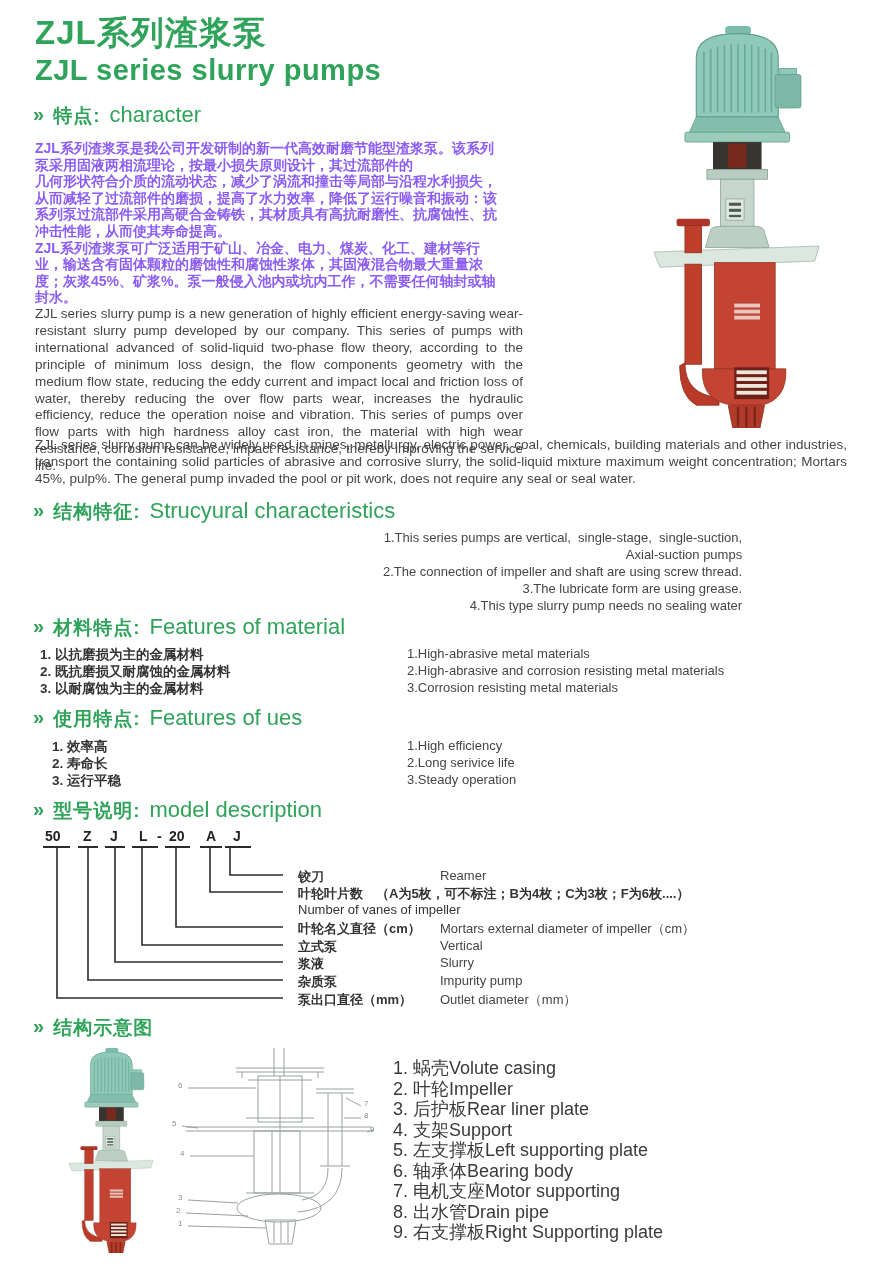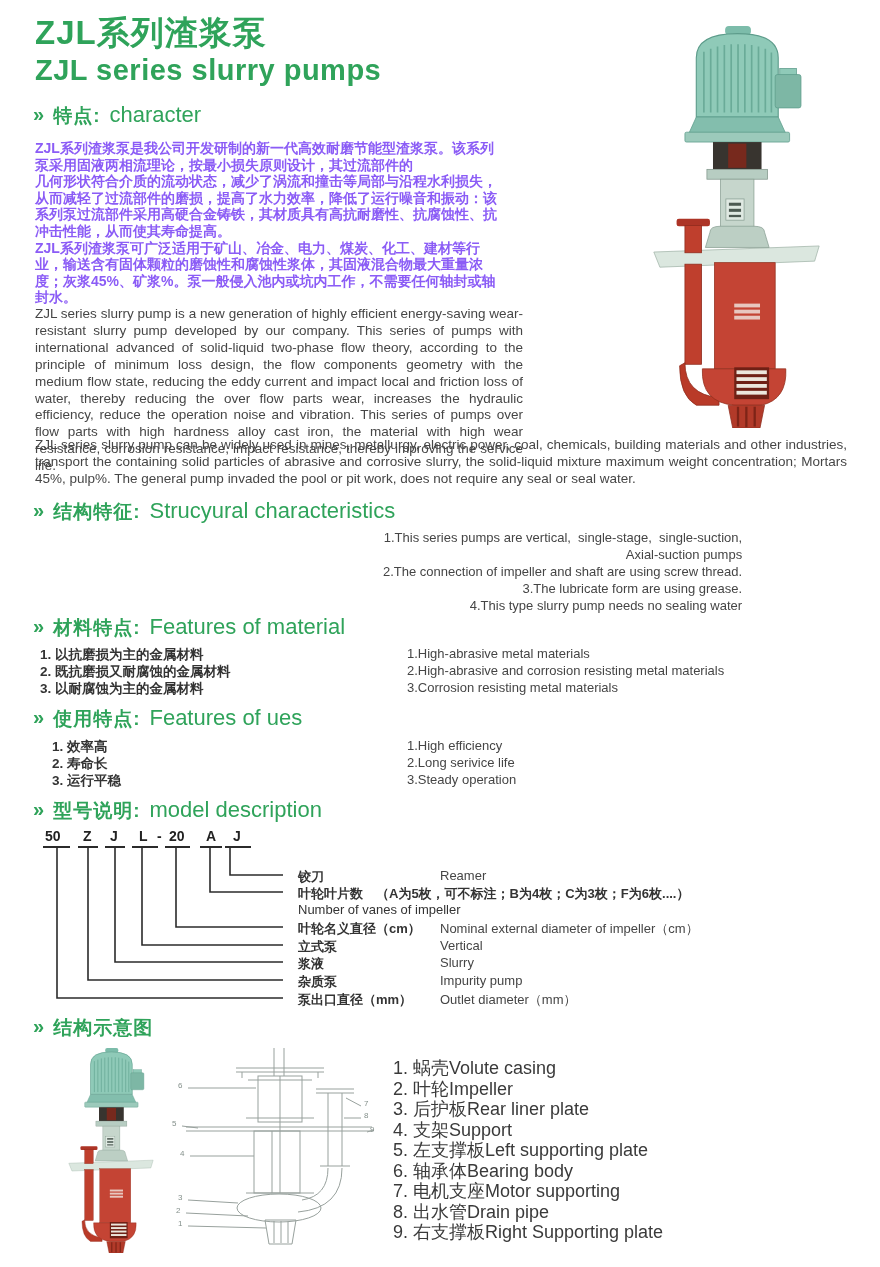--- a/index.html
+++ b/index.html
@@ -251,21 +251,21 @@
     <div class="mrow" style="top:59px;">
       <span class="mzh">叶轮叶片数　（A为5枚，可不标注；B为4枚；C为3枚；F为6枚....）</span>
       <span class="men"></span>
     </div>
     <div class="mrow" style="top:76px;">
       <span class="mzh" style="font-weight:normal;">Number of vanes of impeller</span>
       <span class="men"></span>
     </div>
     <div class="mrow" style="top:94px;">
       <span class="mzh">叶轮名义直径（cm）</span>
-      <span class="men">Nominal external diameter of impeller（cm）</span>
+      <span class="men">Mortars external diameter of impeller（cm）</span>
     </div>
     <div class="mrow" style="top:112px;">
       <span class="mzh">立式泵</span>
       <span class="men">Vertical</span>
     </div>
     <div class="mrow" style="top:129px;">
       <span class="mzh">浆液</span>
       <span class="men">Slurry</span>
     </div>
     <div class="mrow" style="top:147px;">

